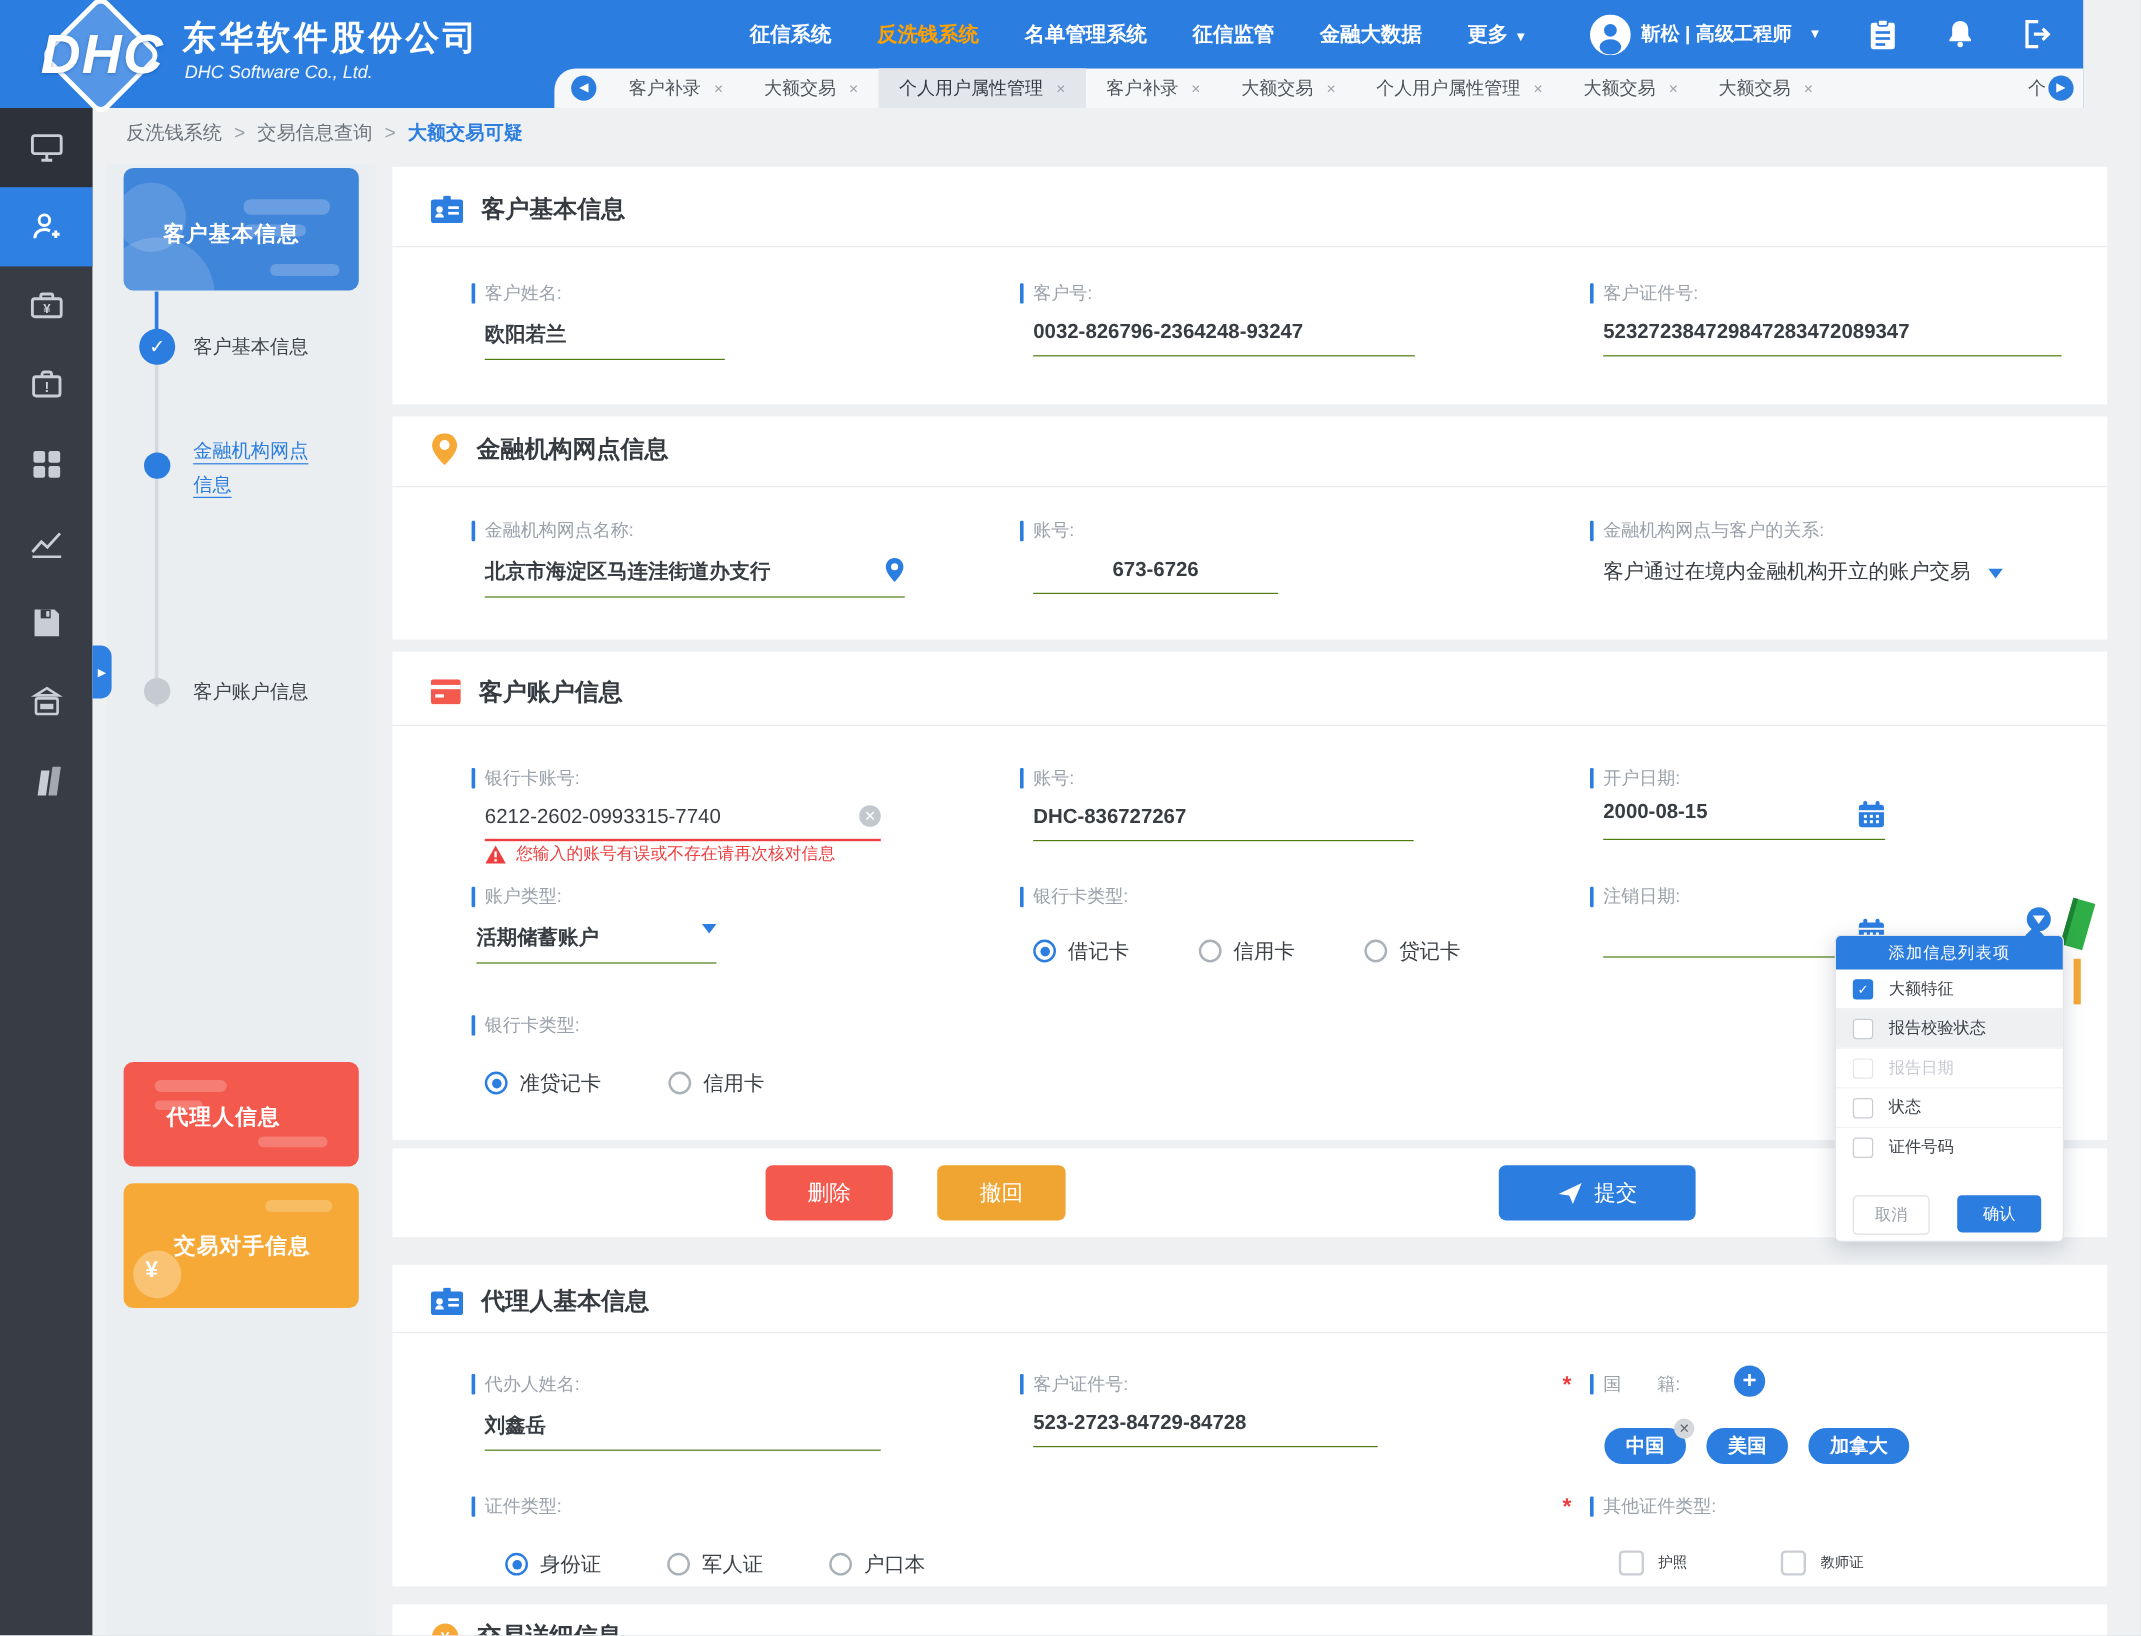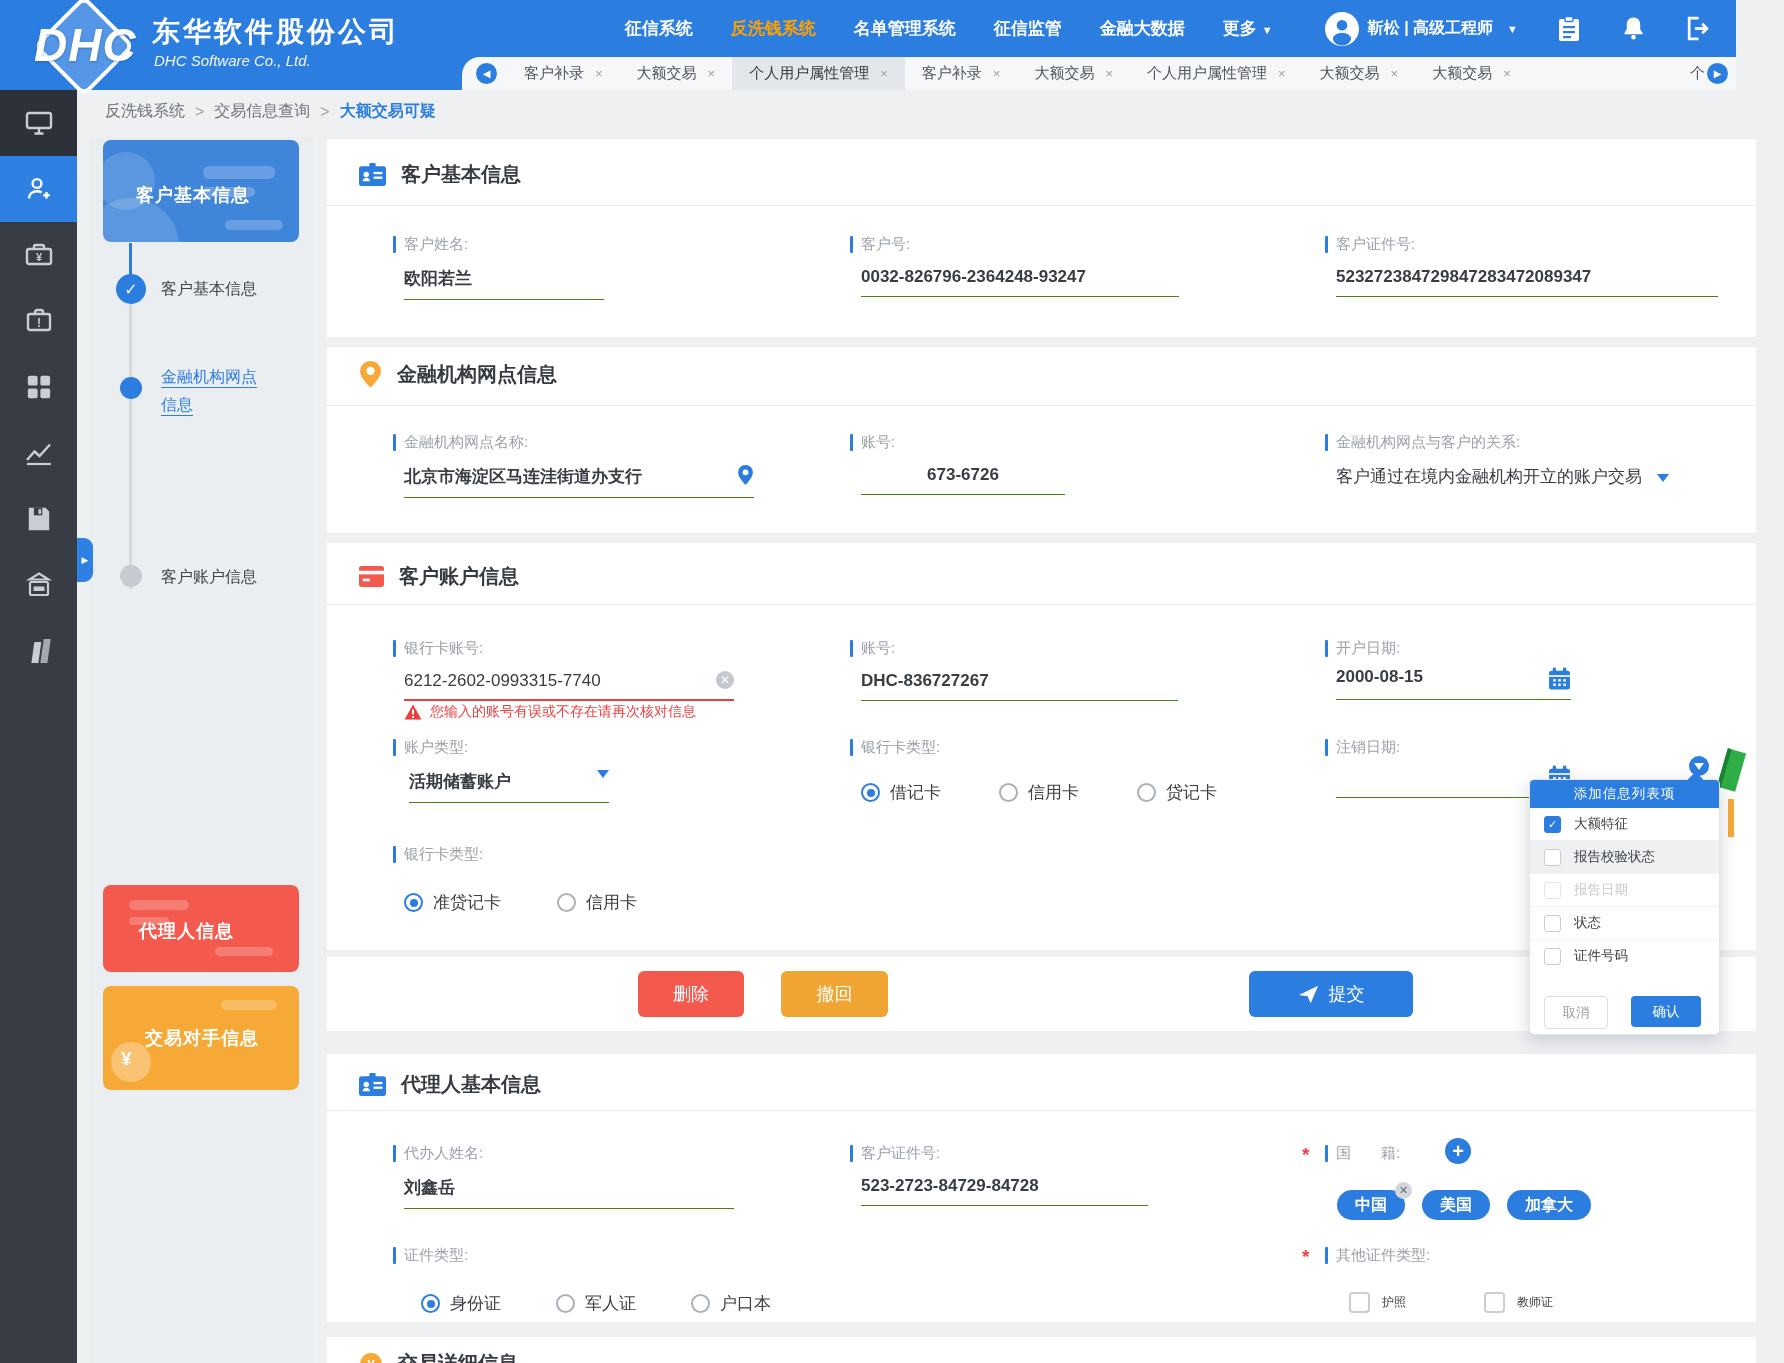--- a/index.html
+++ b/index.html
@@ -432,21 +432,21 @@
               <rect x="14.6" y="11.5" width="2.4" height="2.4"></rect>
             <rect x="5" y="15.8" width="2.4" height="2.4"></rect>
               <rect x="9.8" y="15.8" width="2.4" height="2.4"></rect>
               <rect x="14.6" y="15.8" width="2.4" height="2.4"></rect>
           </g>
         </svg>
       </span>
     </div>
 
     <div class="flabel" style="left:66px;top:195px;">账户类型:</div>
-    <div class="fval u selectbox" style="left:82px;top:227px;width:200px;">
+    <div class="fval u selectbox" style="left:70px;top:227px;width:200px;">
       <span>活期储蓄账户</span>
       <span class="caret"></span>
     </div>
 
     <div class="flabel" style="left:523px;top:195px;">银行卡类型:</div>
     <div class="rgroup" style="left:534px;top:238px;gap:58px;">
       <span class="ropt">
           <span class="rb sel"></span>
           <span>借记卡</span>
         </span>

